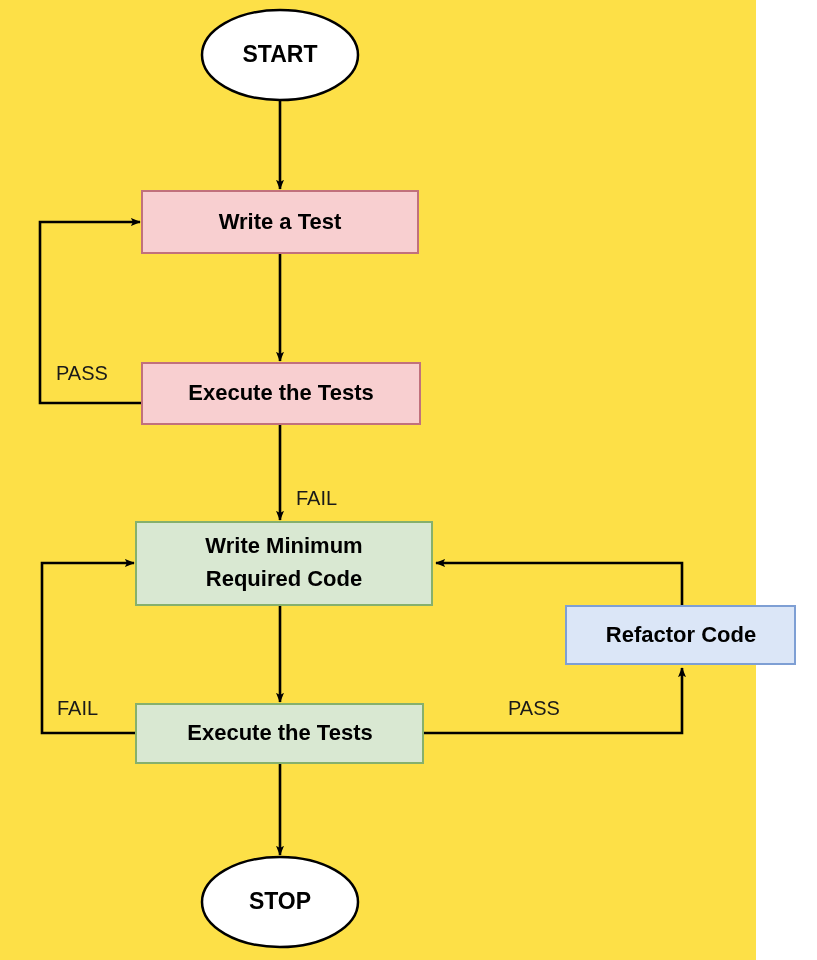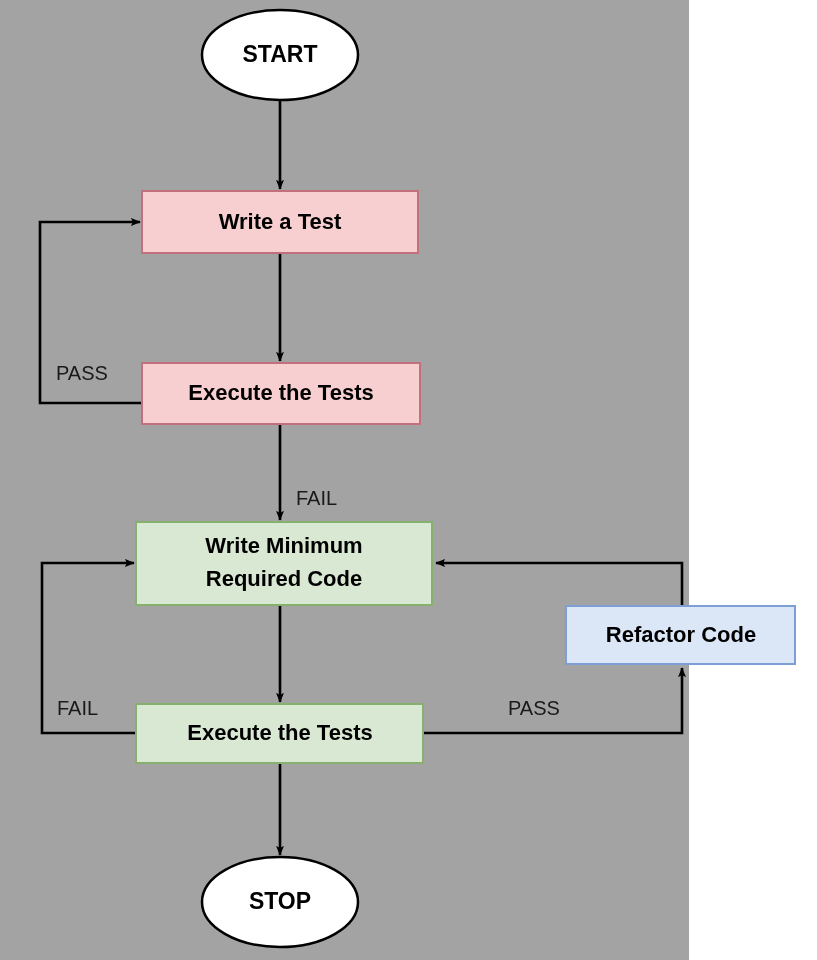--- a/index.html
+++ b/index.html
@@ -9,23 +9,23 @@
     background: #ffffff;
   }
   body {
     width: 817px;
     height: 960px;
     font-family: "Liberation Sans", sans-serif;
     overflow: hidden;
   }
   #flowchart-root {
     position: relative;
-    width: 689px;
+    width: 756px;
     height: 960px;
-    background: #a3a3a3;
+    background: #fde047;
   }
   svg#flow-svg {
     position: absolute;
     top: 0;
     left: 0;
     width: 817px;
     height: 960px;
     display: block;
   }
   .node-shape {

